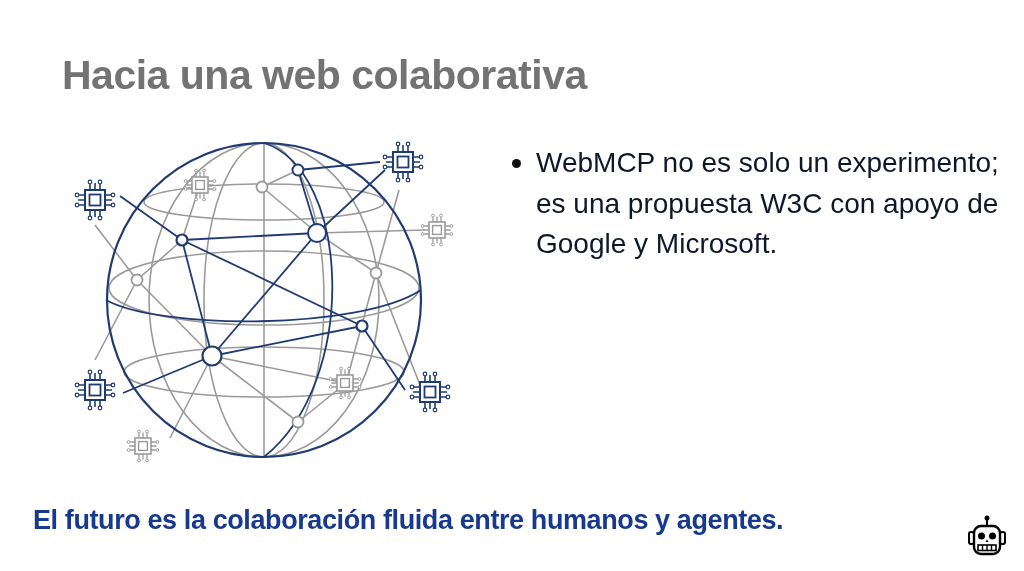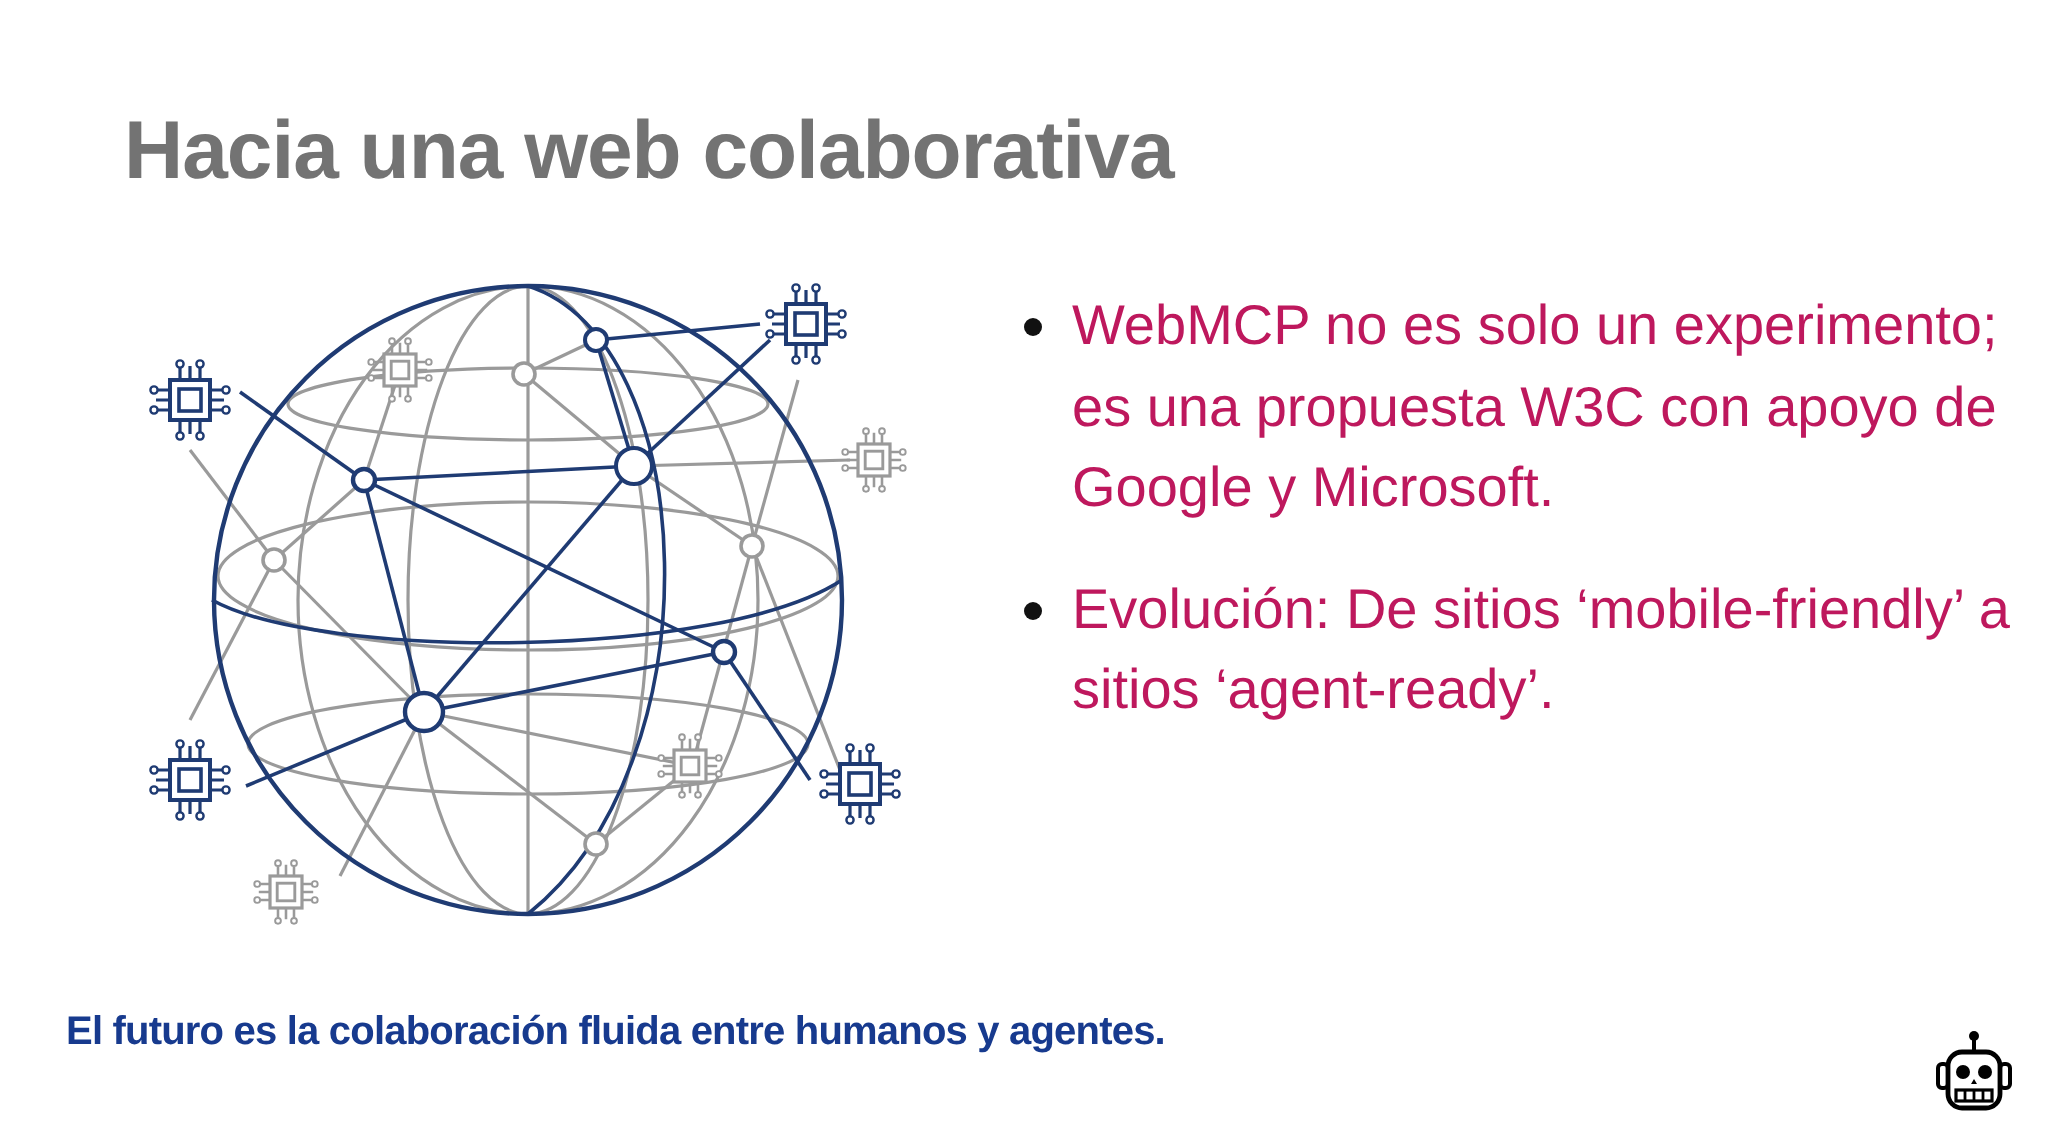--- a/index.html
+++ b/index.html
@@ -1,22 +1,22 @@
 <!DOCTYPE html>
 <html><head>
 <meta charset="utf-8">
 <style>
   html, body { margin:0; padding:0; }
   body { width:1024px; height:571px; background:#ffffff; position:relative; overflow:hidden; font-family:"Liberation Sans", sans-serif; }
   .title { position:absolute; left:62px; top:52px; font-size:41px; font-weight:bold; color:#737373; letter-spacing:-0.5px; margin:0; }
   .globe { position:absolute; left:50px; top:128px; width:420px; height:345px; }
   .bullets { position:absolute; left:510px; top:143px; width:500px; margin:0; padding:0; list-style:none; }
-  .bullets li { position:relative; padding-left:26px; font-size:28px; line-height:40.5px; color:#be185d; margin-bottom:20px; }
+  .bullets li { position:relative; padding-left:26px; font-size:28px; line-height:40.5px; color:#0f172a; margin-bottom:20px; }
   .bullets li .dot { position:absolute; left:2px; top:16px; width:9px; height:9px; border-radius:50%; background:#111; }
-  .footer { position:absolute; left:33px; top:505px; font-size:20px; font-weight:bold; color:#173a8e; letter-spacing:-0.4px; margin:0; white-space:nowrap; }
+  .footer { position:absolute; left:33px; top:505px; font-size:27px; font-weight:bold; color:#173a8e; letter-spacing:-0.4px; margin:0; white-space:nowrap; }
   .robot { position:absolute; left:967px; top:515px; width:40px; height:42px; }
 </style>
 </head>
 <body>
 
 <h1 class="title">Hacia una web colaborativa</h1>
 
 <svg class="globe" viewBox="50 128 420 345" xmlns="http://www.w3.org/2000/svg">
   <defs>
     <g id="chip">
@@ -94,21 +94,20 @@
   <use href="#chip" x="403" y="162" stroke="#1f3b73"></use>
   <use href="#chip" x="437" y="230" stroke="#9a9a9a" transform="translate(437 230) scale(0.8) translate(-437 -230)"></use>
   <use href="#chip" x="95" y="390" stroke="#1f3b73"></use>
   <use href="#chip" x="345" y="383" stroke="#9a9a9a" transform="translate(345 383) scale(0.8) translate(-345 -383)"></use>
   <use href="#chip" x="430" y="392" stroke="#1f3b73"></use>
   <use href="#chip" x="143" y="446" stroke="#9a9a9a" transform="translate(143 446) scale(0.8) translate(-143 -446)"></use>
 </svg>
 
 <ul class="bullets">
   <li><span class="dot"></span><span>WebMCP no es solo un experimento; es una propuesta W3C con apoyo de Google y Microsoft.</span></li>
-  <li><span class="dot"></span><span>Evolución: De sitios ‘mobile-friendly’ a sitios ‘agent-ready’.</span></li>
 </ul>
 
 <p class="footer">El futuro es la colaboración fluida entre humanos y agentes.</p>
 
 <svg class="robot" viewBox="0 0 40 42" xmlns="http://www.w3.org/2000/svg">
   <circle cx="20" cy="3" r="2.5" fill="#000"></circle>
   <line x1="20" y1="5" x2="20" y2="11" stroke="#000" stroke-width="2"></line>
   <rect x="2" y="17" width="5" height="12" rx="2" fill="#fff" stroke="#000" stroke-width="2"></rect>
   <rect x="33" y="17" width="5" height="12" rx="2" fill="#fff" stroke="#000" stroke-width="2"></rect>
   <rect x="7" y="11" width="26" height="28" rx="7" fill="#fff" stroke="#000" stroke-width="2.4"></rect>

